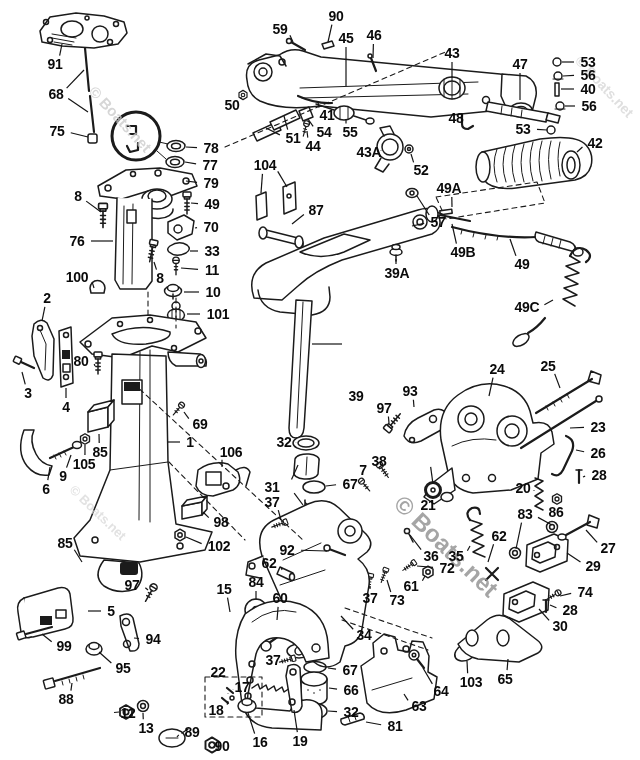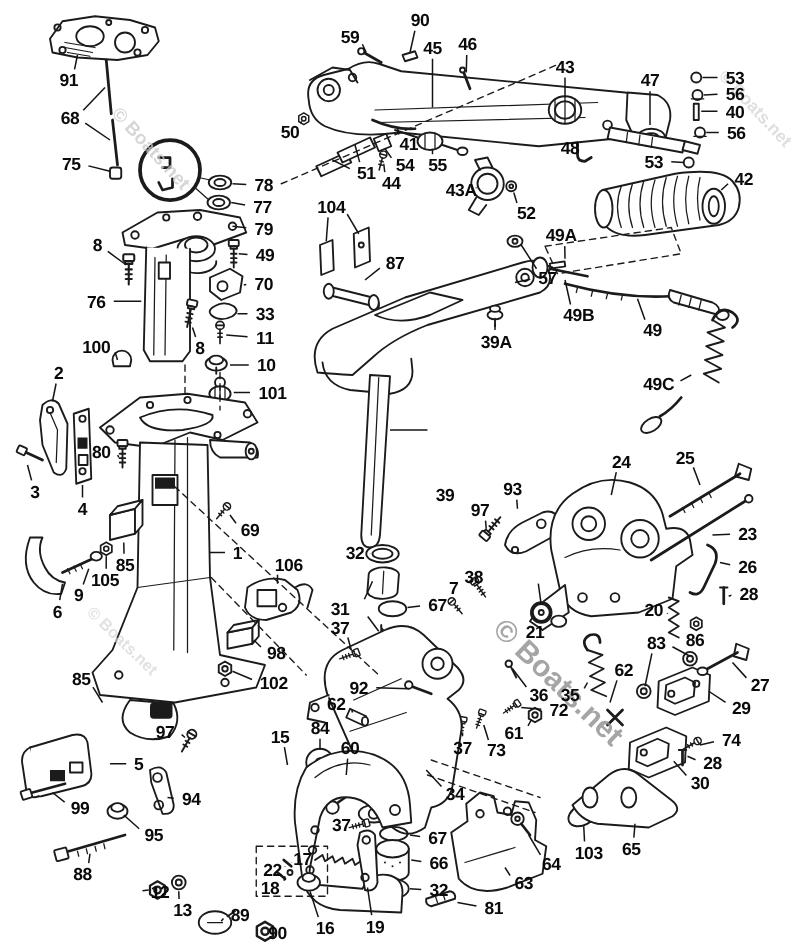--- a/index.html
+++ b/index.html
@@ -634,21 +634,21 @@
       <span class="callout" style="left: 65px; top: 543px;">85</span>
       <span class="callout" style="left: 132px; top: 585px;">97</span>
       <span class="callout" style="left: 111px; top: 611px;">5</span>
       <span class="callout" style="left: 224px; top: 589px;">15</span>
       <span class="callout" style="left: 64px; top: 646px;">99</span>
       <span class="callout" style="left: 153px; top: 639px;">94</span>
       <span class="callout" style="left: 123px; top: 668px;">95</span>
       <span class="callout" style="left: 66px; top: 699px;">88</span>
       <span class="callout" style="left: 100px; top: 713px; margin-left: 28px;">12</span>
       <span class="callout" style="left: 146px; top: 728px;">13</span>
-      <span class="callout" style="left: 218px; top: 696px;">22</span>
+      <span class="callout" style="left: 218px; top: 672px;">22</span>
       <span class="callout" style="left: 242px; top: 687px;">17</span>
       <span class="callout" style="left: 216px; top: 710px;">18</span>
       <span class="callout" style="left: 192px; top: 732px;">89</span>
       <span class="callout" style="left: 222px; top: 746px;">90</span>
       <span class="callout" style="left: 260px; top: 742px;">16</span>
       <span class="callout" style="left: 300px; top: 741px;">19</span>
       <span class="callout" style="left: 280px; top: 29px;">59</span>
       <span class="callout" style="left: 336px; top: 16px;">90</span>
       <span class="callout" style="left: 346px; top: 38px;">45</span>
       <span class="callout" style="left: 374px; top: 35px;">46</span>

